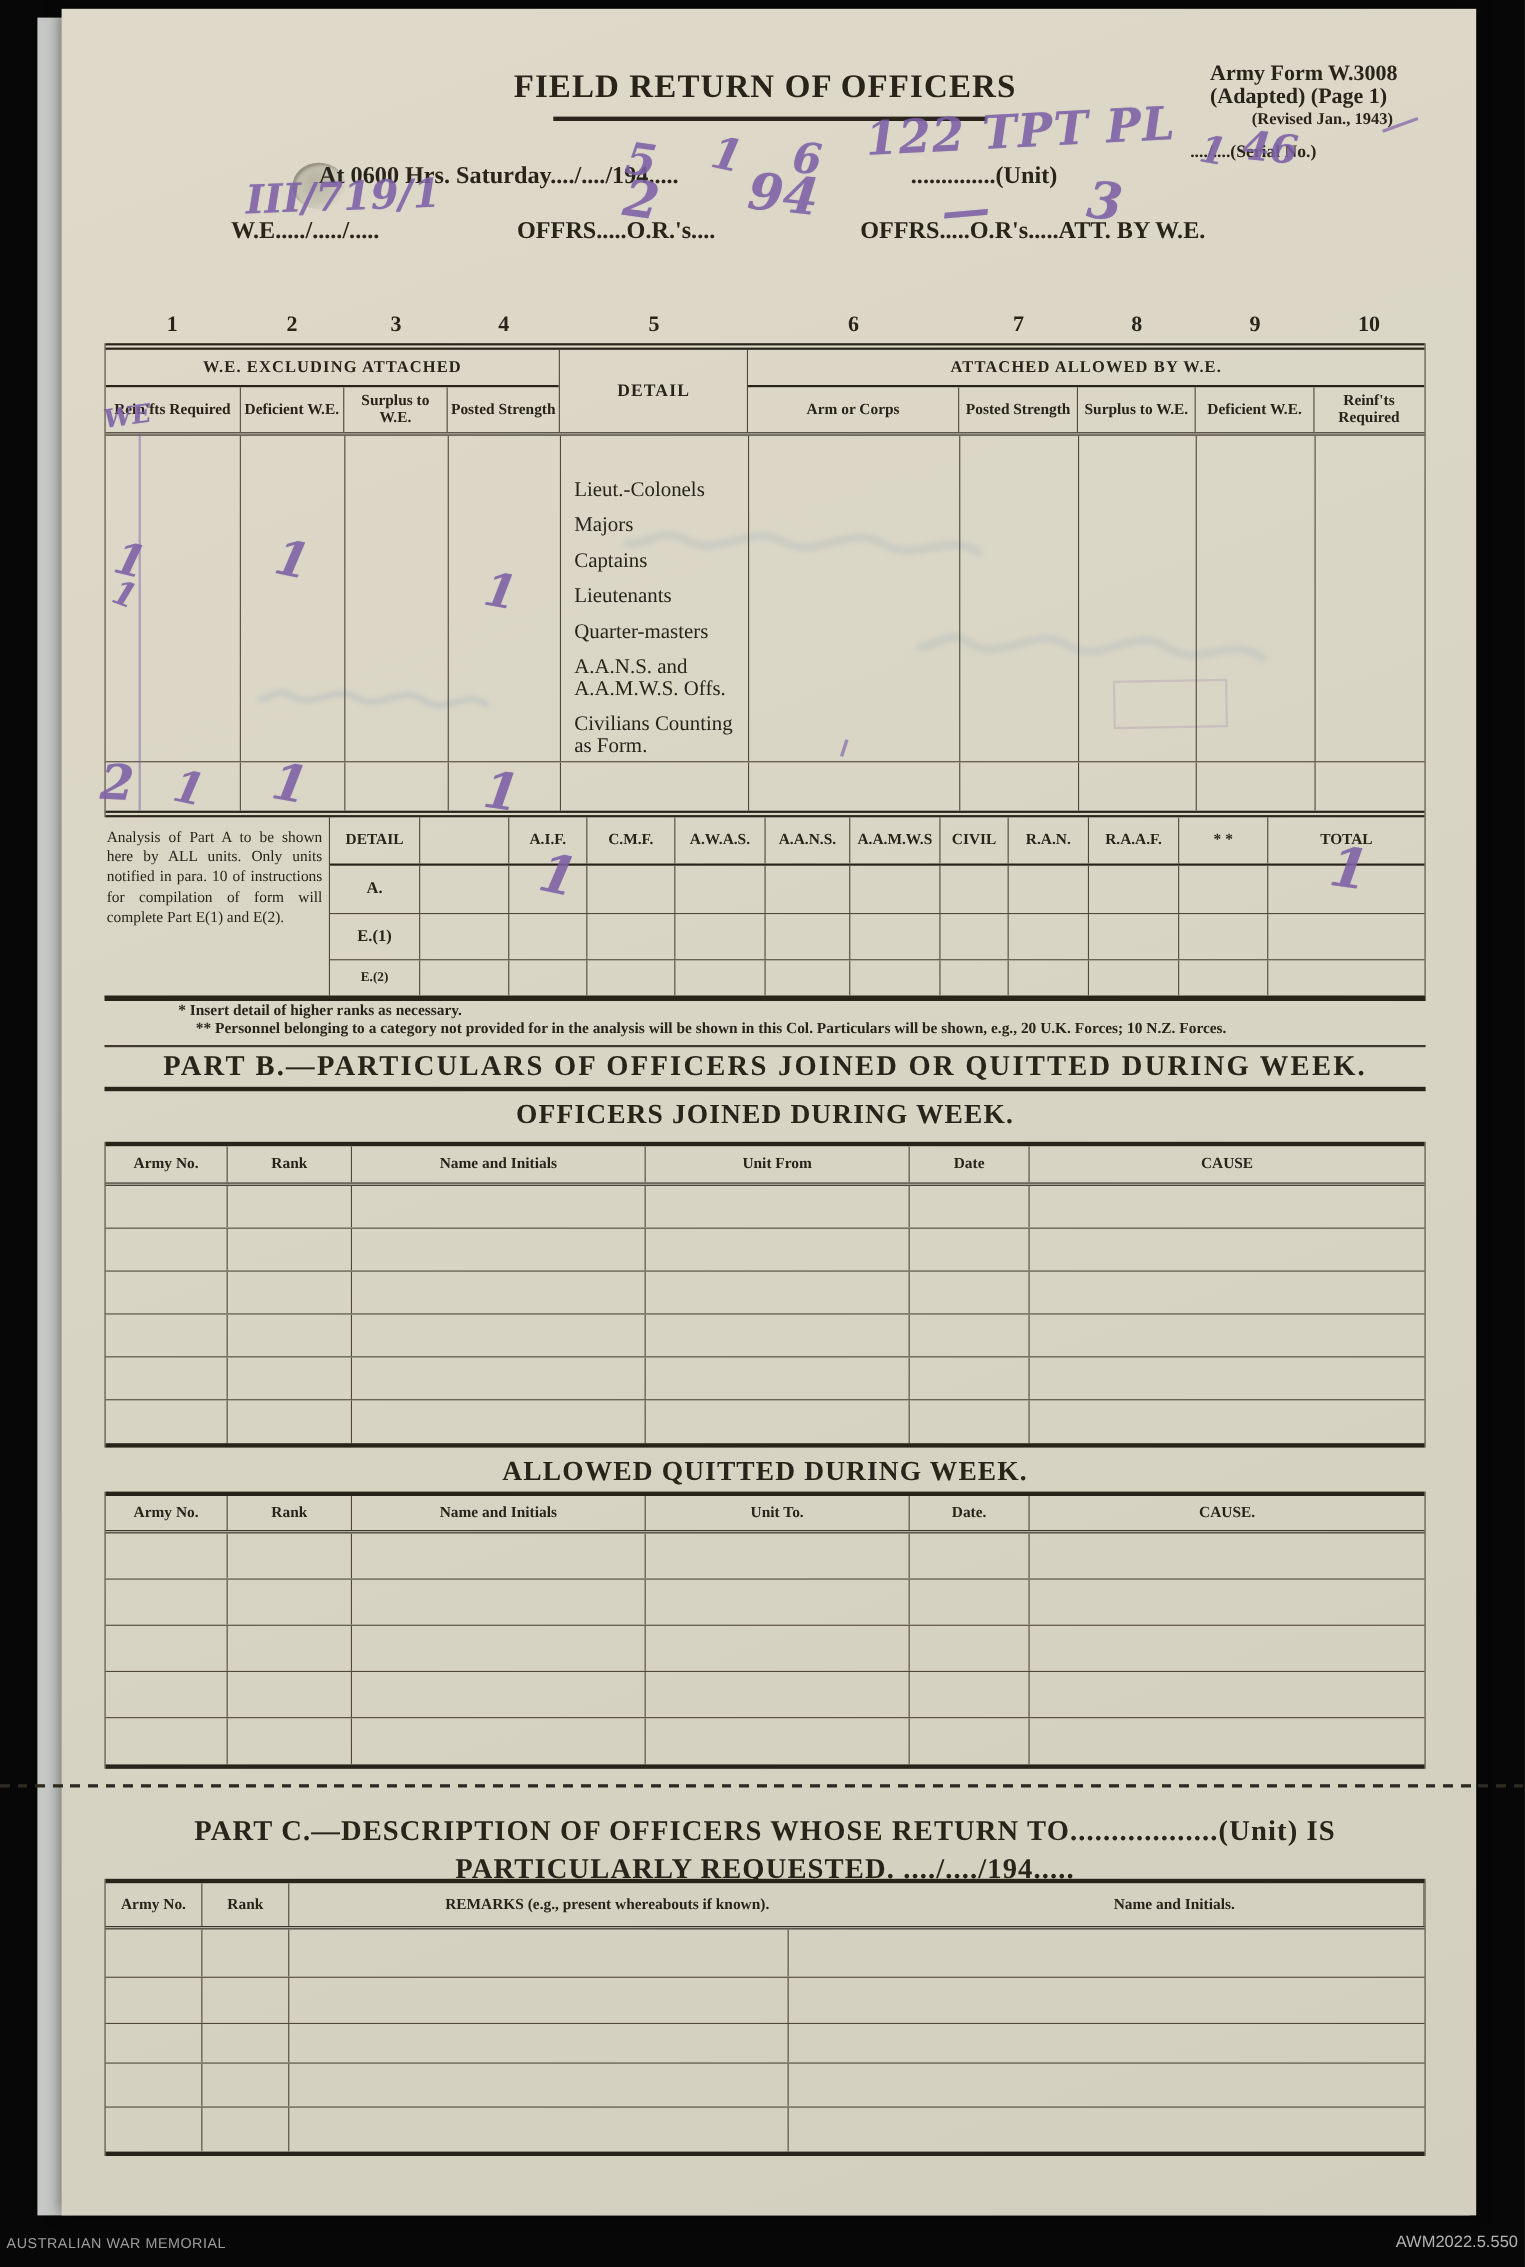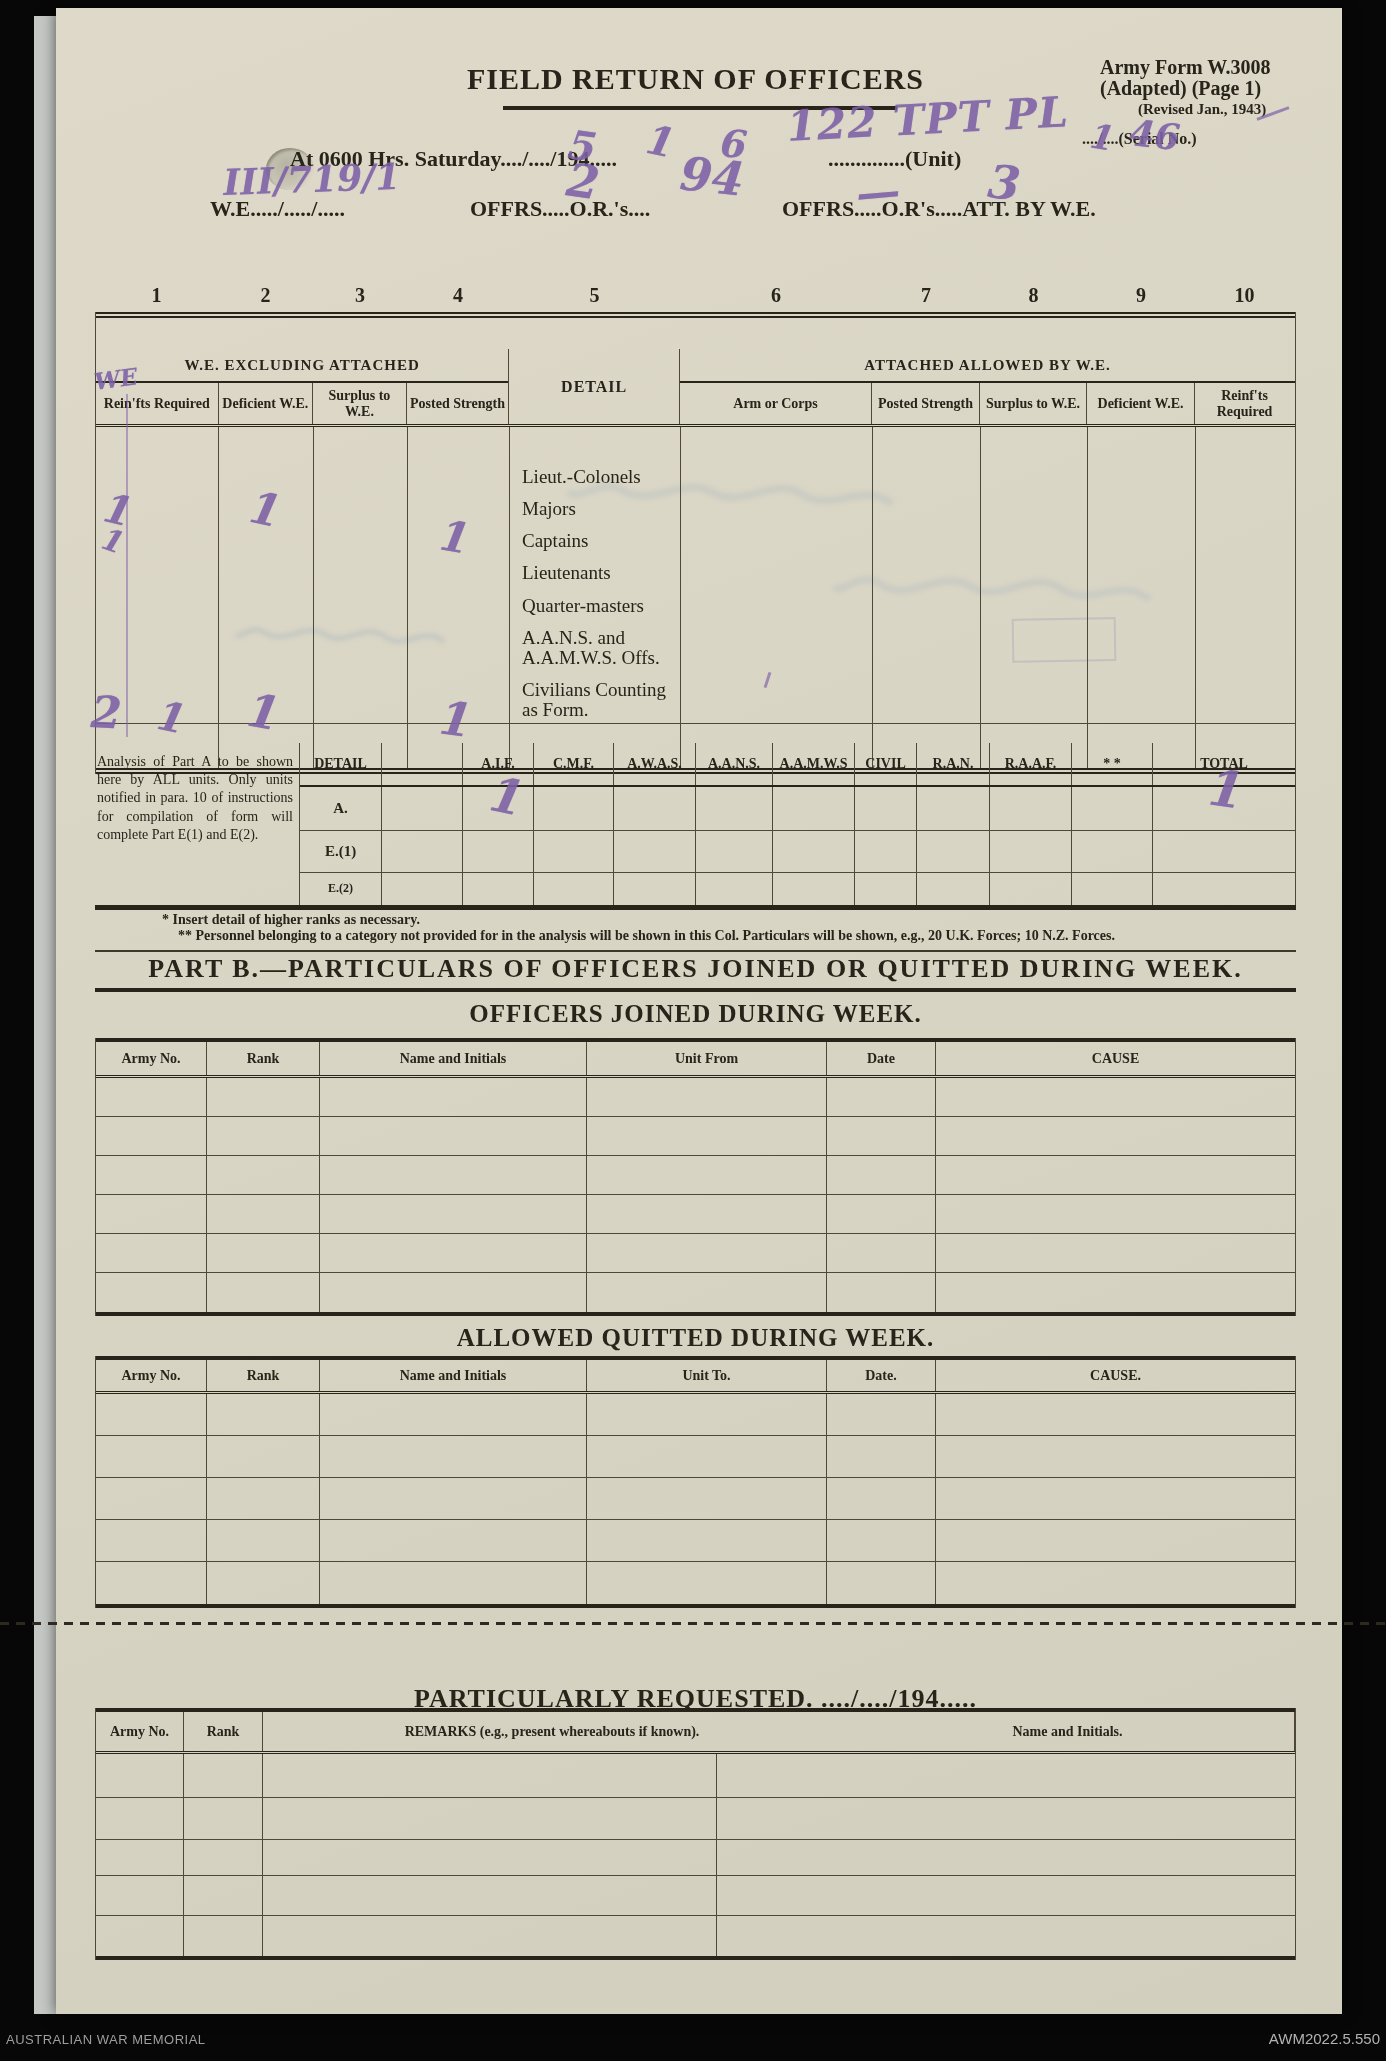--- a/index.html
+++ b/index.html
@@ -110,21 +110,21 @@
     <div class="c p6" style="border:none">6</div>
     <div class="c p7" style="border:none">7</div>
     <div class="c p8" style="border:none">8</div>
     <div class="c p9" style="border:none">9</div>
     <div class="c p10" style="border:none">10</div>
   </div>
 
   <div class="abs" style="left:95px;top:312px;width:1201px;border-left:1px solid var(--ln);border-right:1px solid var(--ln);box-sizing:border-box;">
     <div class="dblbar"></div>
 
-    <div class="row" style="height:78px;border-bottom:3px double var(--ink);margin-top:31px;">
+    <div class="row" style="height:78px;border-bottom:3px double var(--ink);">
       <div style="width:414px;border-right:1px solid var(--ln);display:flex;flex-direction:column;box-sizing:border-box;overflow:hidden;">
         <div class="ctr b" style="height:32px;line-height:32px;border-bottom:2px solid var(--ink);font-size:15px;letter-spacing:1px;">W.E. EXCLUDING ATTACHED</div>
         <div class="row" style="flex:1;">
           <div class="c p1 hdrcell">Rein'fts Required</div>
           <div class="c p2 hdrcell">Deficient W.E.</div>
           <div class="c p3 hdrcell">Surplus to W.E.</div>
           <div class="c p4 hdrcell noline">Posted Strength</div>
         </div>
       </div>
       <div class="ctr b" style="width:171px;border-right:1px solid var(--ln);display:flex;align-items:center;justify-content:center;font-size:16px;letter-spacing:1px;box-sizing:border-box;">DETAIL</div>
@@ -373,20 +373,21 @@
         <div class="c j3"></div>
         <div class="c j4"></div>
         <div class="c j5"></div>
         <div class="c j6"></div>
       </div>
     <div class="heavy" style="height:4px;"></div>
   </div>
 
   <div class="abs" style="left:0;top:1622px;width:1386px;height:3px;background:repeating-linear-gradient(90deg,#2e2a21 0 9px,rgba(0,0,0,0) 9px 16px);"></div>
 
+  <div class="abs b ctr" style="left:95px;top:1650px;width:1201px;font-size:26px;letter-spacing:1px;">PART C.—DESCRIPTION OF OFFICERS WHOSE RETURN TO..................(Unit) IS</div>
   <div class="abs b ctr" style="left:95px;top:1684px;width:1201px;font-size:26px;letter-spacing:1px;">PARTICULARLY REQUESTED.  ..../..../194.....</div>
 
   <div class="abs" style="left:95px;top:1708px;width:1201px;border-left:1px solid var(--ln);border-right:1px solid var(--ln);box-sizing:border-box;">
     <div class="heavy" style="height:4px;"></div>
     <div class="row hdrcell" style="height:42px;border-bottom:3px double var(--ink);">
       <div class="c k1">Army No.</div>
       <div class="c k2">Rank</div>
       <div class="c k4">REMARKS (e.g., present whereabouts if known).</div>
       <div class="c k3">Name and Initials.</div>
     </div>

